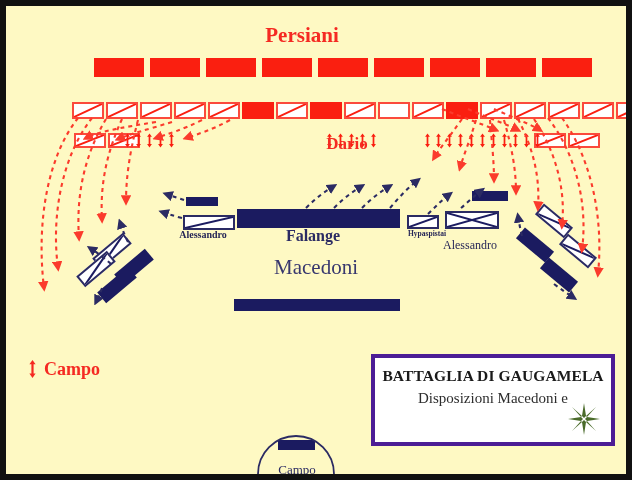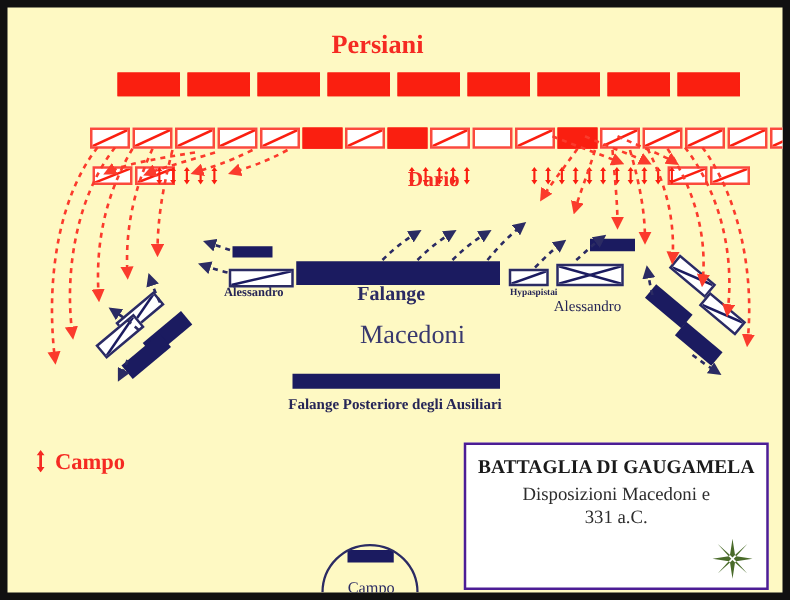--- a/index.html
+++ b/index.html
@@ -62,21 +62,20 @@
     left: 307px;
     top: 222px;
     transform: translateX(-50%);
   }
   .lbl-macedoni {
     color: #38386e;
     font-size: 21px;
     left: 310px;
     top: 251px;
     transform: translateX(-50%);
-    margin-left: 14px;
   }
   .lbl-parmenione {
     color: #262657;
     font-size: 10px;
     font-weight: bold;
     left: 197px;
     top: 224px;
     transform: translateX(-50%);
   }
   .lbl-hypaspistai {
@@ -126,23 +125,23 @@
   }
   .u-blue-open {
     background: #ffffff;
     border: 2px solid #2b2b63;
   }
   .title-box {
     position: absolute;
     left: 365px;
     top: 348px;
     width: 244px;
-    height: 118px;
+    height: 92px;
     background: #ffffff;
-    border: 2px solid #4c1d95;
+    border: 4px solid #4c1d95;
     box-sizing: border-box;
     text-align: center;
     padding-top: 9px;
   }
   .title-box .t1 {
     font-size: 15.5px;
     font-weight: bold;
     color: #1a1a1a;
     letter-spacing: 0.1px;
     line-height: 1.15;
@@ -436,38 +435,36 @@
       </g>
     </svg>
 
     <div class="lbl lbl-persiani">Persiani</div>
     <div class="lbl lbl-dario">Dario</div>
     <div class="lbl lbl-falange">Falange</div>
     <div class="lbl lbl-macedoni">Macedoni</div>
     <div class="lbl lbl-parmenione">Alessandro</div>
     <div class="lbl lbl-hypaspistai">Hypaspistai</div>
     <div class="lbl lbl-alessandro">Alessandro</div>
-    <div class="lbl lbl-ausiliari">Falange Posteriore degli Ausiliari</div>
 
     <div style="position:absolute;left:22px;top:354px;display:flex;align-items:center;gap:7px;">
       <svg width="9" height="18" viewBox="0 0 9 18">
         <path d="M4.5,0 L7.6,4.2 L5.6,4.2 L5.6,13.6 L7.6,13.6 L4.5,18 L1.4,13.6 L3.4,13.6 L3.4,4.2 L1.4,4.2 Z" fill="#f52a22"></path>
       </svg>
       <span class="lbl" style="position:static;color:#f52a22;font-size:18px;font-weight:bold;">Campo</span>
     </div>
 
     <svg class="svg-layer" viewBox="0 0 620 468">
       <path d="M252,468 A38,38 0 0 1 328,468" fill="none" stroke="#2b2b63" stroke-width="1.8"></path>
     </svg>
     <div class="lbl lbl-campo">Campo</div>
 
     <div class="title-box">
       <div class="t1">BATTAGLIA DI GAUGAMELA</div>
       <div class="t2">Disposizioni Macedoni e</div>
-      <div class="t4">331 a.C.</div>
       <svg class="compass" viewBox="0 0 34 34">
         <g fill="#4a6b2a">
           <path d="M17,1 L19,14 L17,16 L15,14 Z"></path>
           <path d="M17,33 L19,20 L17,18 L15,20 Z"></path>
           <path d="M1,17 L14,19 L16,17 L14,15 Z"></path>
           <path d="M33,17 L20,19 L18,17 L20,15 Z"></path>
           <path d="M5,5 L15,14 L14,15 Z"></path>
           <path d="M29,29 L19,20 L20,19 Z"></path>
           <path d="M29,5 L20,15 L19,14 Z"></path>
           <path d="M5,29 L14,19 L15,20 Z"></path>

